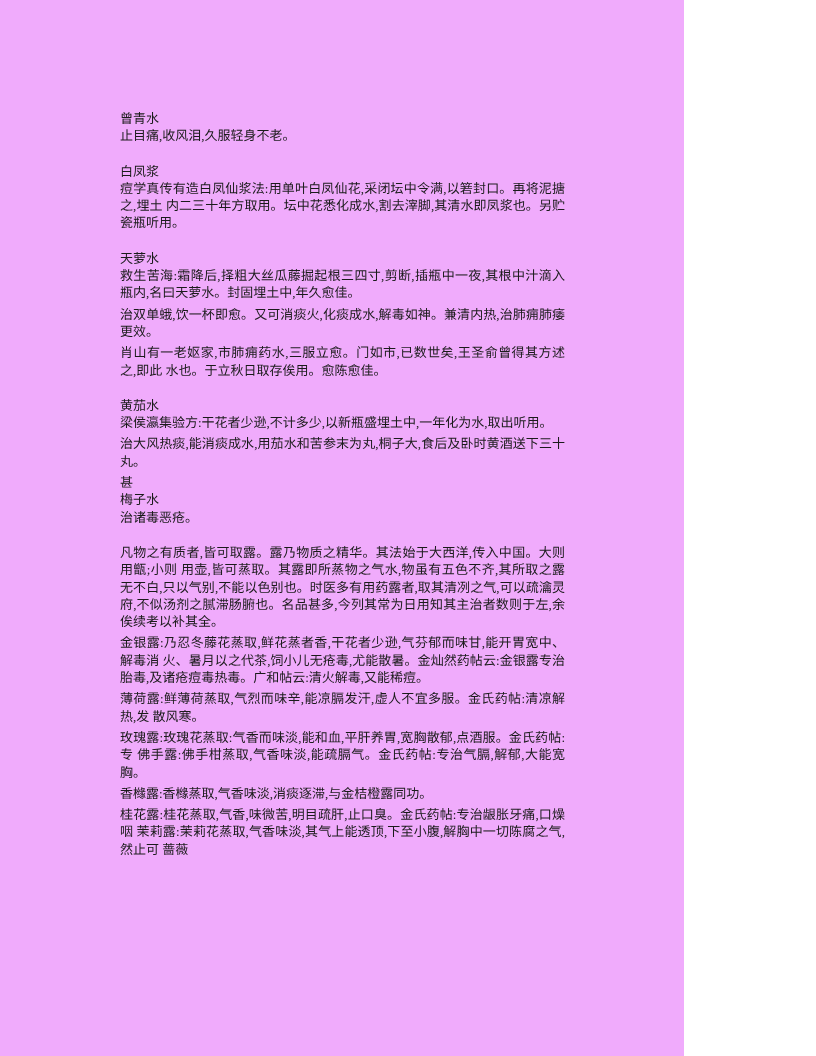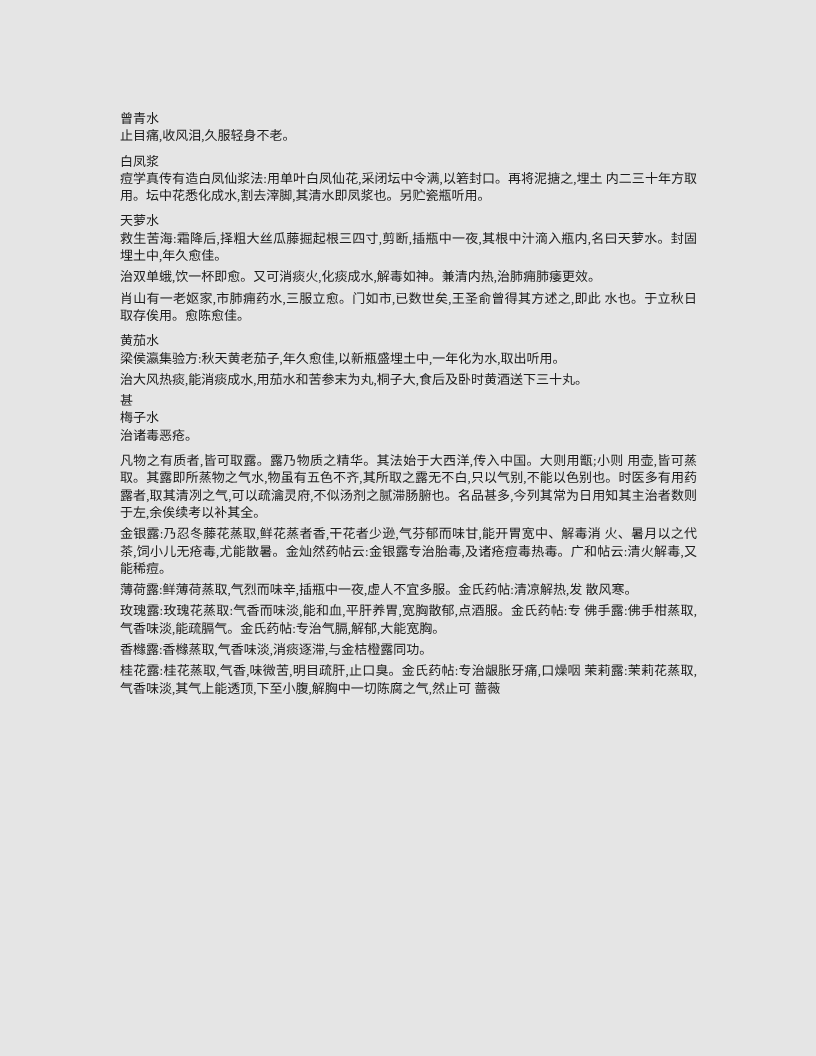--- a/index.html
+++ b/index.html
@@ -5,27 +5,27 @@
   * { margin: 0; padding: 0; box-sizing: border-box; }
   html, body { background: #ffffff; }
   body {
     width: 816px;
     height: 1056px;
     overflow: hidden;
     font-family: "Liberation Serif", "DejaVu Serif", serif;
     color: #1b1b1b;
   }
   .page {
-    width: 816px;
+    width: 684px;
     height: 1056px;
-    background: #e5e5e5;
+    background: #f0abfc;
     padding: 110px 119px 0 120px;
   }
   .doc-section { margin: 0; }
-  .doc-section.gap { margin-top: 8px; }
+  .doc-section.gap { margin-top: 18px; }
   .section-title {
     font-size: 13px;
     font-weight: normal;
     line-height: 17.3px;
   }
   .paragraph {
     font-size: 13px;
     line-height: 17.3px;
     text-align: justify;
   }
@@ -45,30 +45,30 @@
         <p class="paragraph">痘学真传有造白凤仙浆法:用单叶白凤仙花,采闭坛中令满,以箬封口。再将泥搪之,埋土 内二三十年方取用。坛中花悉化成水,割去滓脚,其清水即凤浆也。另贮瓷瓶听用。</p>
       </section>
       <section class="doc-section gap">
         <h2 class="section-title">天萝水</h2>
         <p class="paragraph">救生苦海:霜降后,择粗大丝瓜藤掘起根三四寸,剪断,插瓶中一夜,其根中汁滴入瓶内,名曰天萝水。封固埋土中,年久愈佳。</p>
         <p class="paragraph">治双单蛾,饮一杯即愈。又可消痰火,化痰成水,解毒如神。兼清内热,治肺痈肺痿更效。</p>
         <p class="paragraph">肖山有一老妪家,市肺痈药水,三服立愈。门如市,已数世矣,王圣俞曾得其方述之,即此 水也。于立秋日取存俟用。愈陈愈佳。</p>
       </section>
       <section class="doc-section gap">
         <h2 class="section-title">黄茄水</h2>
-        <p class="paragraph">梁侯瀛集验方:秋天黄老茄子,年久愈佳,以新瓶盛埋土中,一年化为水,取出听用。</p>
+        <p class="paragraph">梁侯瀛集验方:干花者少逊,不计多少,以新瓶盛埋土中,一年化为水,取出听用。</p>
         <p class="paragraph">治大风热痰,能消痰成水,用茄水和苦参末为丸,桐子大,食后及卧时黄酒送下三十丸。</p>
         <p class="paragraph">甚</p>
       </section>
       <section class="doc-section">
         <h2 class="section-title">梅子水</h2>
         <p class="paragraph">治诸毒恶疮。</p>
       </section>
       <section class="doc-section gap">
         <p class="paragraph">凡物之有质者,皆可取露。露乃物质之精华。其法始于大西洋,传入中国。大则用甑;小则 用壶,皆可蒸取。其露即所蒸物之气水,物虽有五色不齐,其所取之露无不白,只以气别,不能以色别也。时医多有用药露者,取其清冽之气,可以疏瀹灵府,不似汤剂之腻滞肠腑也。名品甚多,今列其常为日用知其主治者数则于左,余俟续考以补其全。</p>
         <p class="paragraph">金银露:乃忍冬藤花蒸取,鲜花蒸者香,干花者少逊,气芬郁而味甘,能开胃宽中、解毒消 火、暑月以之代茶,饲小儿无疮毒,尤能散暑。金灿然药帖云:金银露专治胎毒,及诸疮痘毒热毒。广和帖云:清火解毒,又能稀痘。</p>
-        <p class="paragraph">薄荷露:鲜薄荷蒸取,气烈而味辛,插瓶中一夜,虚人不宜多服。金氏药帖:清凉解热,发 散风寒。</p>
+        <p class="paragraph">薄荷露:鲜薄荷蒸取,气烈而味辛,能凉膈发汗,虚人不宜多服。金氏药帖:清凉解热,发 散风寒。</p>
         <p class="paragraph">玫瑰露:玫瑰花蒸取:气香而味淡,能和血,平肝养胃,宽胸散郁,点酒服。金氏药帖:专 佛手露:佛手柑蒸取,气香味淡,能疏膈气。金氏药帖:专治气膈,解郁,大能宽胸。</p>
         <p class="paragraph">香橼露:香橼蒸取,气香味淡,消痰逐滞,与金桔橙露同功。</p>
         <p class="paragraph">桂花露:桂花蒸取,气香,味微苦,明目疏肝,止口臭。金氏药帖:专治龈胀牙痛,口燥咽 茉莉露:茉莉花蒸取,气香味淡,其气上能透顶,下至小腹,解胸中一切陈腐之气,然止可 蔷薇</p>
       </section>
     </div>
 </div>
 
 </body></html>

